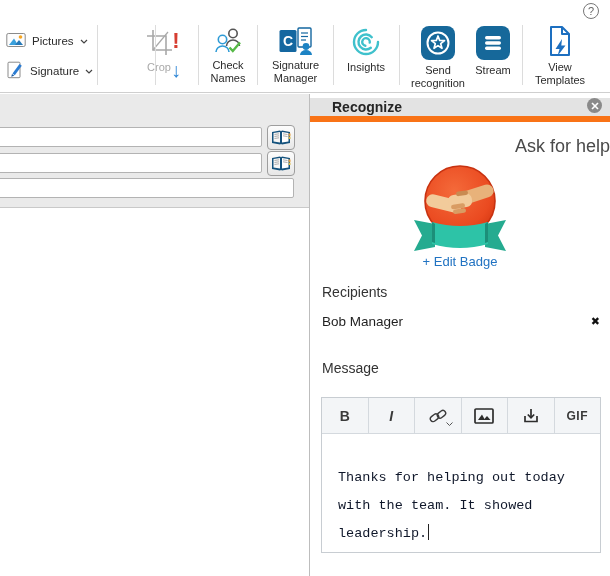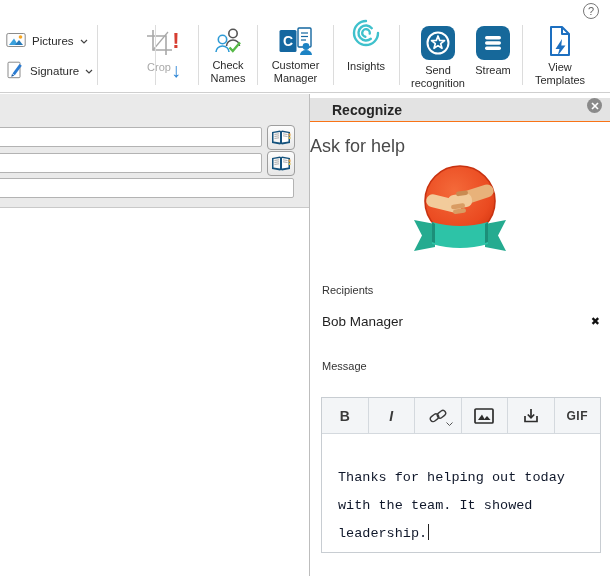--- a/index.html
+++ b/index.html
@@ -30,30 +30,30 @@
   .addr-field{position:absolute;height:20px;border:1px solid #b3b3b3;background:#fff;
               border-radius:2px;box-sizing:border-box;font-size:12px;padding:0 4px;outline:none;}
   .book-btn{position:absolute;width:28px;height:25px;border:1px solid #9e9e9e;border-radius:4px;
             background:linear-gradient(#fdfdfd,#e7e7e7);display:flex;align-items:center;
             justify-content:center;box-sizing:border-box;}
   .vdiv{position:absolute;left:309px;top:94px;width:1px;height:482px;background:#bdbdbd;}
 
   
   .panel{position:absolute;left:310px;top:94px;width:300px;height:482px;background:#fff;}
   .panel-header{position:absolute;left:0;top:4px;width:300px;height:24px;background:#e3e3e3;
-                border-bottom:1px solid #f97316;display:flex;align-items:center;box-sizing:border-box;}
+                border-bottom:6px solid #f97316;display:flex;align-items:center;box-sizing:border-box;}
   .panel-title{margin-left:22px;font-size:14px;font-weight:bold;color:#252525;}
   .panel-close{position:absolute;right:8px;top:4px;width:15px;height:15px;border-radius:50%;
                background:#8a8a8a;display:flex;align-items:center;justify-content:center;}
-  .panel-heading{position:absolute;left:0;top:42px;width:300px;text-align:left;
+  .panel-heading{position:absolute;left:0;top:42px;width:300px;text-align:right;
                  font-size:18px;color:#4a4a4a;}
   .badge-wrap{position:absolute;left:102px;top:70px;width:96px;height:88px;}
   .edit-badge{position:absolute;left:0;top:160px;width:300px;text-align:center;
               font-size:13px;color:#2173c2;cursor:pointer;}
-  .fld-label{position:absolute;left:12px;font-size:11px;color:#333;}
+  .fld-label{position:absolute;left:12px;font-size:14px;color:#333;}
   .recip-row{position:absolute;left:12px;top:220px;width:278px;display:flex;
              align-items:center;justify-content:space-between;}
   .recip-name{font-size:13.5px;color:#1f1f1f;}
   .recip-x{font-size:11px;color:#111;cursor:pointer;}
   .editor{position:absolute;left:11px;top:303px;width:280px;height:156px;
           border:1px solid #c8cdd2;box-sizing:border-box;background:#fff;}
   .ed-toolbar{display:flex;height:36px;background:#f3f5f7;border-bottom:1px solid #d4d9de;
               box-sizing:border-box;}
   .ed-btn{flex:1;display:flex;align-items:center;justify-content:center;
           border-right:1px solid #d4d9de;font-size:13px;color:#3a3a3a;cursor:pointer;
@@ -150,26 +150,26 @@
           <rect x="19" y="1" width="13" height="19" rx="1" fill="#fff" stroke="#1467a0" stroke-width="1.4"></rect>
           <line x1="22" y1="6" x2="29" y2="6" stroke="#1467a0" stroke-width="1.2"></line>
           <line x1="22" y1="9.5" x2="29" y2="9.5" stroke="#1467a0" stroke-width="1.2"></line>
           <line x1="22" y1="13" x2="27" y2="13" stroke="#1467a0" stroke-width="1.2"></line>
           <rect x="0.5" y="3" width="17" height="22" rx="1.5" fill="#1467a0"></rect>
           <text x="9" y="19" text-anchor="middle" font-size="14" font-weight="bold" fill="#fff" font-family="Liberation Sans, sans-serif">C</text>
           <circle cx="27" cy="19.5" r="3.4" fill="#1d83c4"></circle>
           <path d="M21,28 a6,5 0 0 1 12,0 Z" fill="#1d83c4"></path>
         </svg>
       </span>
-      <span>Customer Manager</span>
+      <span>Signature Manager</span>
     </div>
 
     <div class="rb-div" style="left:333px;"></div>
 
-    <div class="big-btn" style="left:335px;top:18px;width:62px;gap:8px;">
+    <div class="big-btn" style="left:335px;top:27px;width:62px;">
       <span class="ic">
         <svg width="30" height="30" viewBox="0 0 30 30">
           <path d="M15,3 A12,12 0 1 0 27,15" stroke="#3fc1cc" stroke-width="2.4" fill="none" stroke-linecap="round"></path>
           <path d="M15,7.5 A7.5,7.5 0 1 0 22.5,15" stroke="#3fc1cc" stroke-width="2.4" fill="none" stroke-linecap="round" transform="rotate(50 15 15)"></path>
           <path d="M15,11.2 A3.8,3.8 0 1 0 18.8,15" stroke="#3fc1cc" stroke-width="2.4" fill="none" stroke-linecap="round" transform="rotate(100 15 15)"></path>
         </svg>
       </span>
       <span>Insights</span>
     </div>
 
@@ -289,20 +289,21 @@
           <rect x="41" y="45" width="13" height="4.4" rx="2.2" fill="#d99c63" transform="rotate(-8 47 47)"></rect>
           <rect x="44" y="27" width="12" height="4.6" rx="2.3" fill="#c98b52" transform="rotate(-8 50 29)"></rect>
         </g>
 
         <path d="M20,58 Q48,66 76,58 L76,80 Q48,88 20,80 Z" fill="#2dc3a7"></path>
         <path d="M20,58 L23,60 L23,79 L20,78 Z" fill="#1c8f79"></path>
         <path d="M76,58 L73,60 L73,79 L76,78 Z" fill="#1c8f79"></path>
       </svg>
     </div>
 
+    <div class="edit-badge">+ Edit Badge</div>
 
     <div class="fld-label" style="top:190px;">Recipients</div>
 
     <div class="recip-row">
       <span class="recip-name">Bob Manager</span>
       <span class="recip-x">✖</span>
     </div>
 
     <div class="fld-label" style="top:266px;">Message</div>
 

